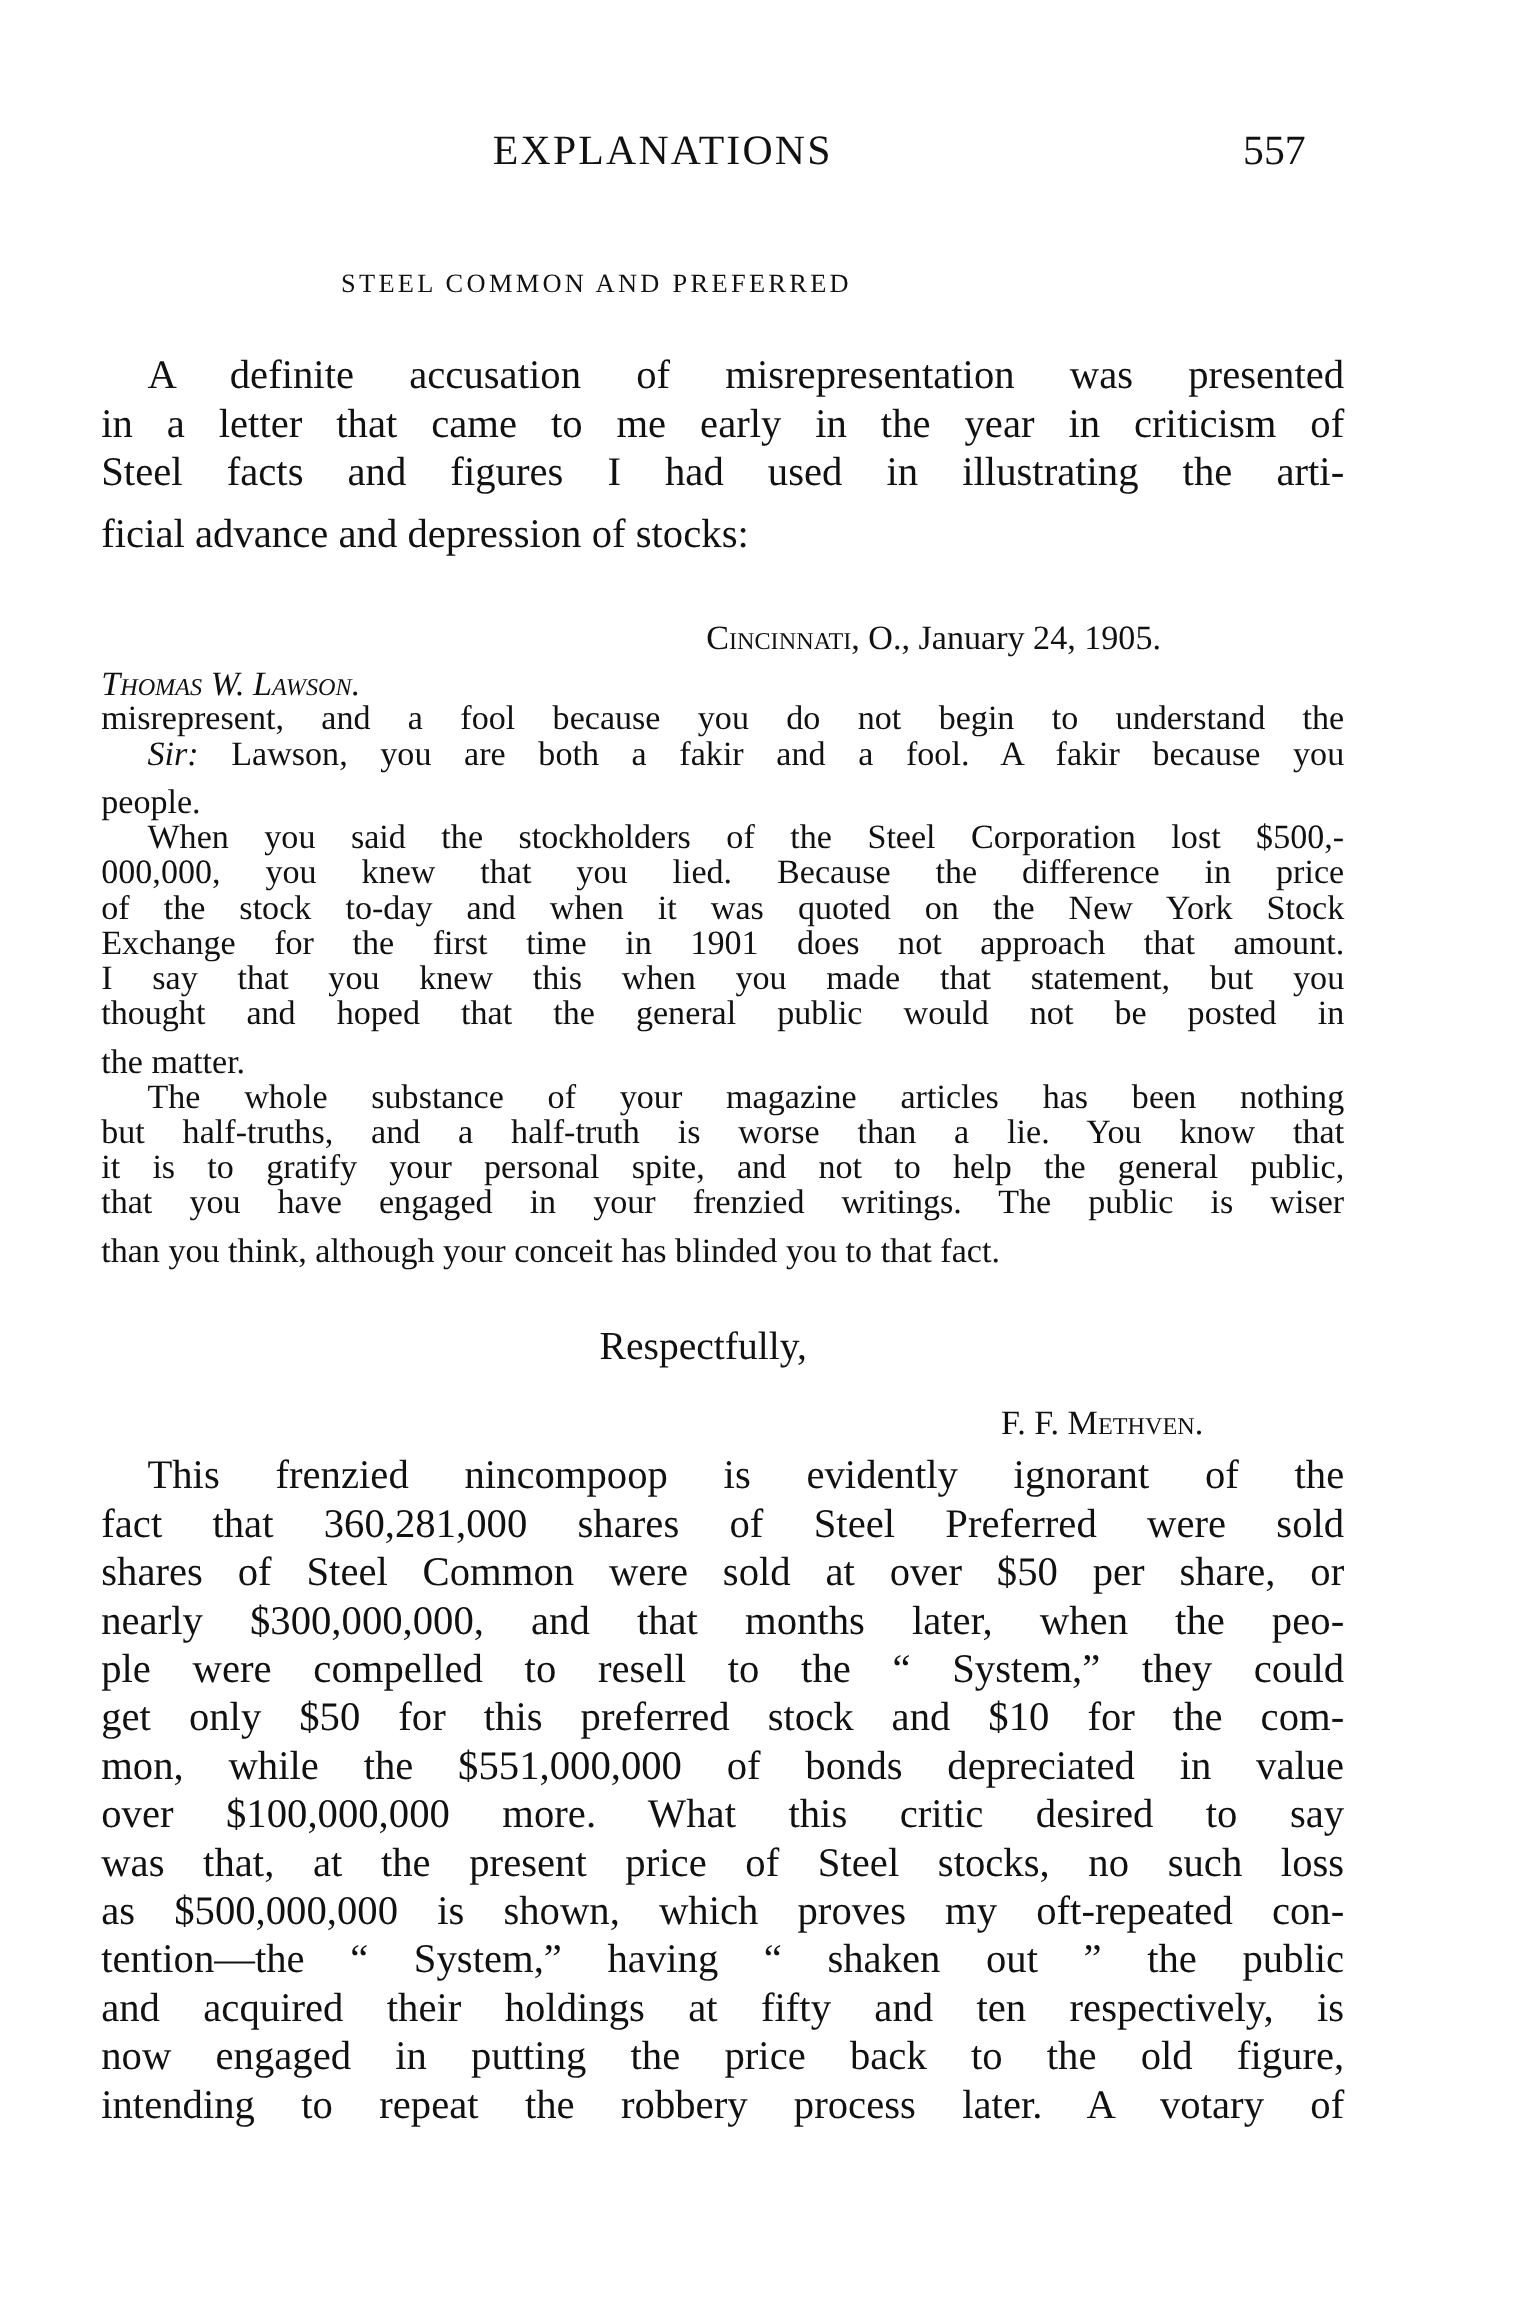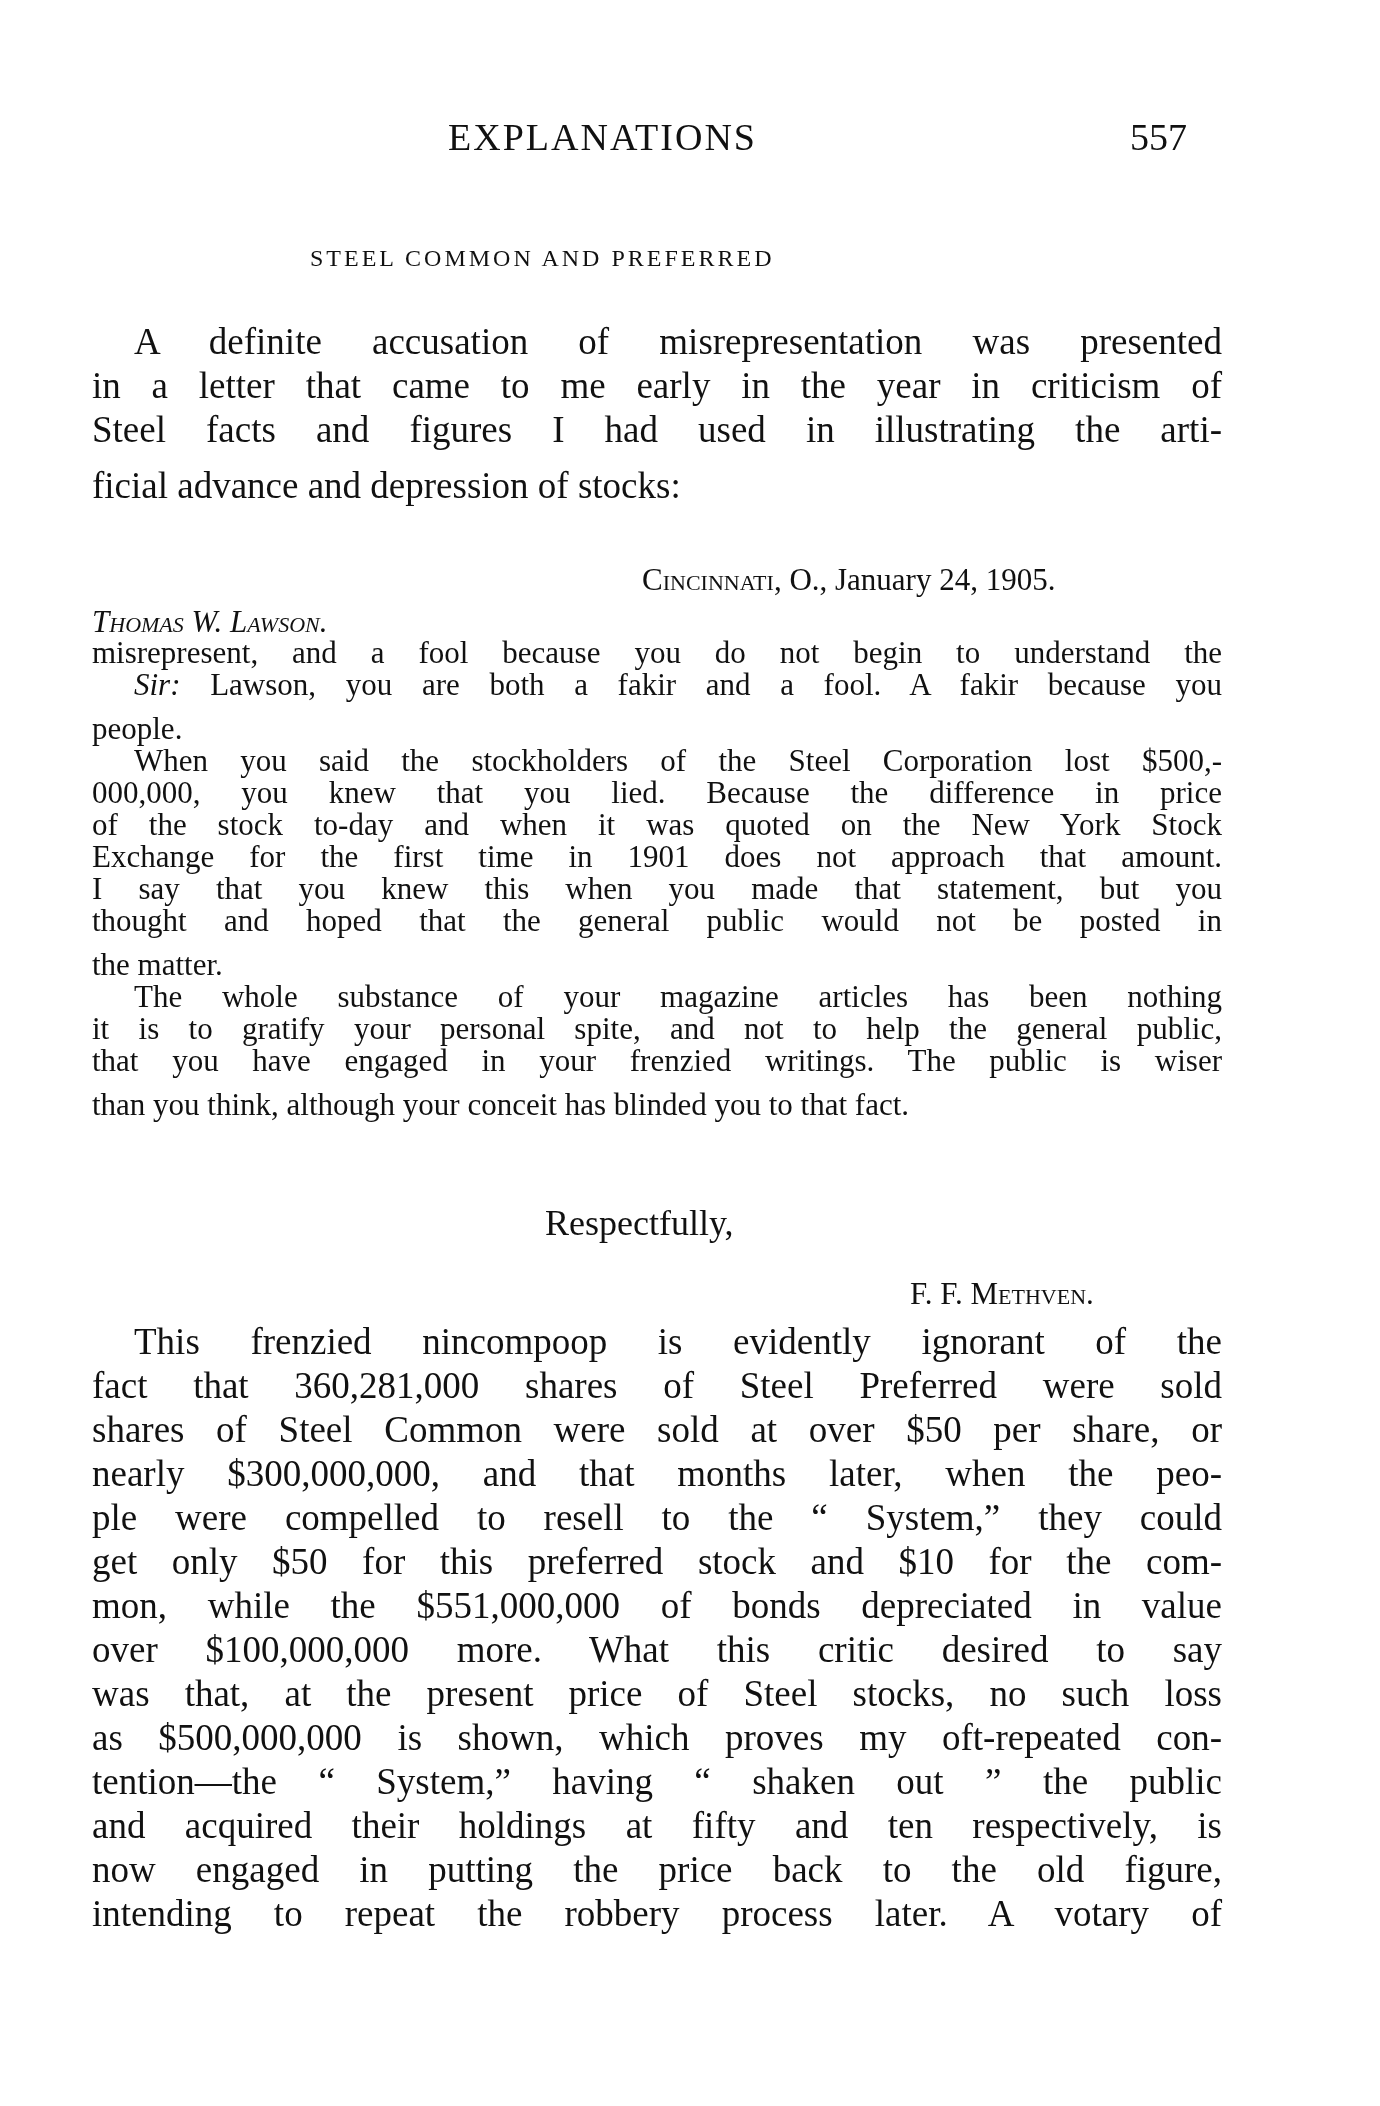--- a/index.html
+++ b/index.html
@@ -141,20 +141,21 @@
 
     <span class="line indent">When you said the stockholders of the Steel Corporation lost $500,-</span>
     <span class="line">000,000, you knew that you lied.  Because the difference in price</span>
     <span class="line">of the stock to-day and when it was quoted on the New York Stock</span>
     <span class="line">Exchange for the first time in 1901 does not approach that amount.</span>
     <span class="line">I say that you knew this when you made that statement, but you</span>
     <span class="line">thought and hoped that the general public would not be posted in</span>
     <span class="line last-line">the matter.</span>
 
     <span class="line indent">The whole substance of your magazine articles has been nothing</span>
+    <span class="line">but half-truths, and a half-truth is worse than a lie.  You know that</span>
     <span class="line">it is to gratify your personal spite, and not to help the general public,</span>
     <span class="line">that you have engaged in your frenzied writings.  The public is wiser</span>
     <span class="line last-line">than you think, although your conceit has blinded you to that fact.</span>
   </div>
 
   <div class="closing">Respectfully,</div>
   <div class="signature smallcaps">F. F. Methven.</div>
 
   <div class="para body-text continuation">
     <span class="line indent">This frenzied nincompoop is evidently ignorant of the</span>

